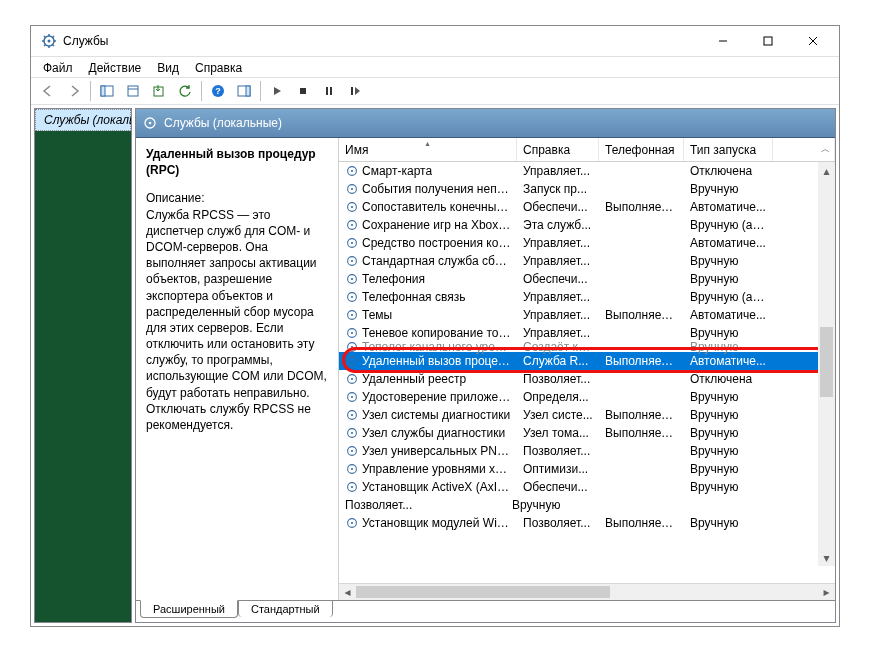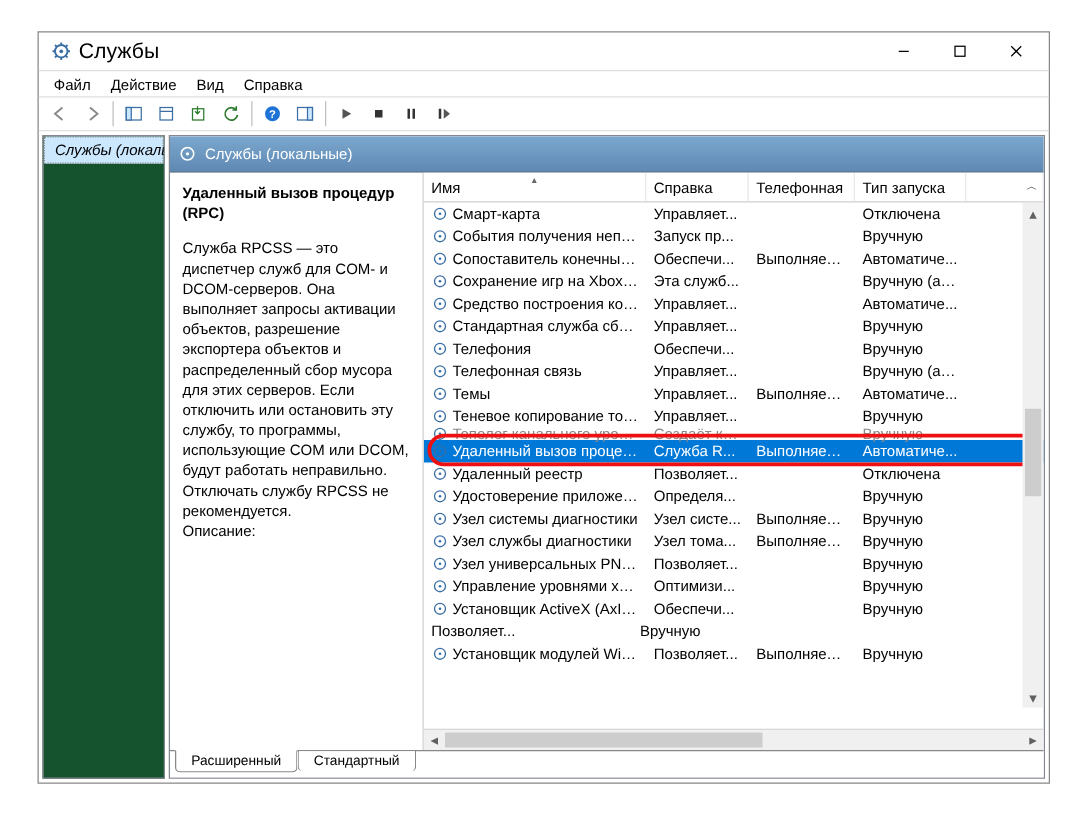--- a/index.html
+++ b/index.html
@@ -1,21 +1,21 @@
 <!DOCTYPE html>
 <html><head>
 <meta charset="utf-8">
 <style>
   * { box-sizing: border-box; }
   body { margin:0; font-family:"Segoe UI",Tahoma,sans-serif; font-size:12px; background:#fff; color:#000; }
   .frame { width:870px; height:657px; position:relative; background:#fff; }
   .outer { position:absolute; left:30px; top:25px; right:30px; bottom:30px; border:1px solid #888; background:#fff; display:flex; flex-direction:column; }
   .titlebar { height:30px; display:flex; align-items:center; padding:0 4px; }
   .titlebar .ticon { width:16px; height:16px; margin:0 6px; }
-  .titlebar .title { flex:1; font-size:17px; }
+  .titlebar .title { flex:1; font-size:12px; }
   .winbtn { width:45px; height:30px; display:flex; align-items:center; justify-content:center; color:#000; }
   .menubar { height:21px; display:flex; align-items:flex-end; padding:0 5px; gap:2px; border-top:1px solid #e0e0e0; }
   .menuitem { padding:2px 7px; }
   .menuitem u { text-decoration:underline; }
   .toolbar { height:28px; display:flex; align-items:center; padding:0 4px; border-top:1px solid #e0e0e0; border-bottom:1px solid #e0e0e0; gap:0; }
   .tbtn { width:24px; height:24px; display:flex; align-items:center; justify-content:center; margin:0 1px; border:1px solid transparent; }
   .tsep { width:1px; height:20px; background:#c0c0c0; margin:0 3px; }
   .body { flex:1; display:flex; padding:3px; gap:3px; overflow:hidden; }
   .tree { width:98px; border:1px solid #828790; background:#14532d; overflow:hidden;font-style:italic; }
   .treeitem { display:flex; align-items:center; padding:3px 4px; gap:4px; background:#cce8ff; border:1px dotted #888; white-space:nowrap; }
@@ -197,22 +197,22 @@
           <svg class="gicon" viewBox="0 0 16 16">
               <circle cx="8" cy="8" r="5" fill="none" stroke="#fff" stroke-width="1.3"></circle>
               <circle cx="8" cy="8" r="1.3" fill="#fff"></circle>
             </svg>
           <span>Службы (локальные)</span>
         </div>
 
         <div class="split">
           <div class="descpane">
             <div class="svcname">Удаленный вызов процедур (RPC)</div>
+            <div>Описание:</div>
             <div>Служба RPCSS — это диспетчер служб для COM- и DCOM-серверов. Она выполняет запросы активации объектов, разрешение экспортера объектов и распределенный сбор мусора для этих серверов. Если отключить или остановить эту службу, то программы, использующие COM или DCOM, будут работать неправильно. Отключать службу RPCSS не рекомендуется.</div>
-            <div>Описание:</div>
           </div>
 
           <div class="listpane">
             <div class="colhdr">
               <div class="col col-name">
                   <span>Имя</span>
                   <span class="sortarrow">▴</span>
                 </div>
               <div class="col col-desc">Справка</div>
               <div class="col col-state">Телефонная</div>

